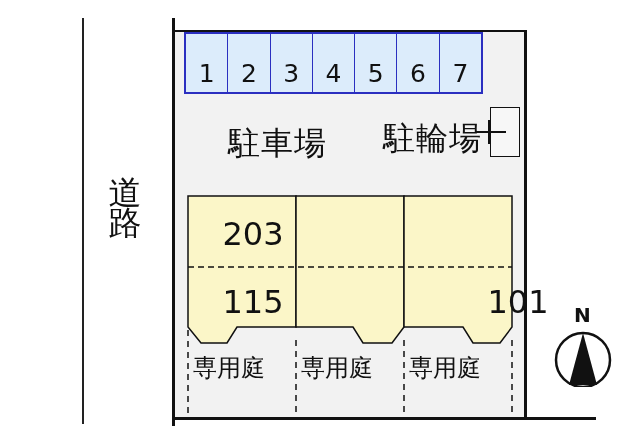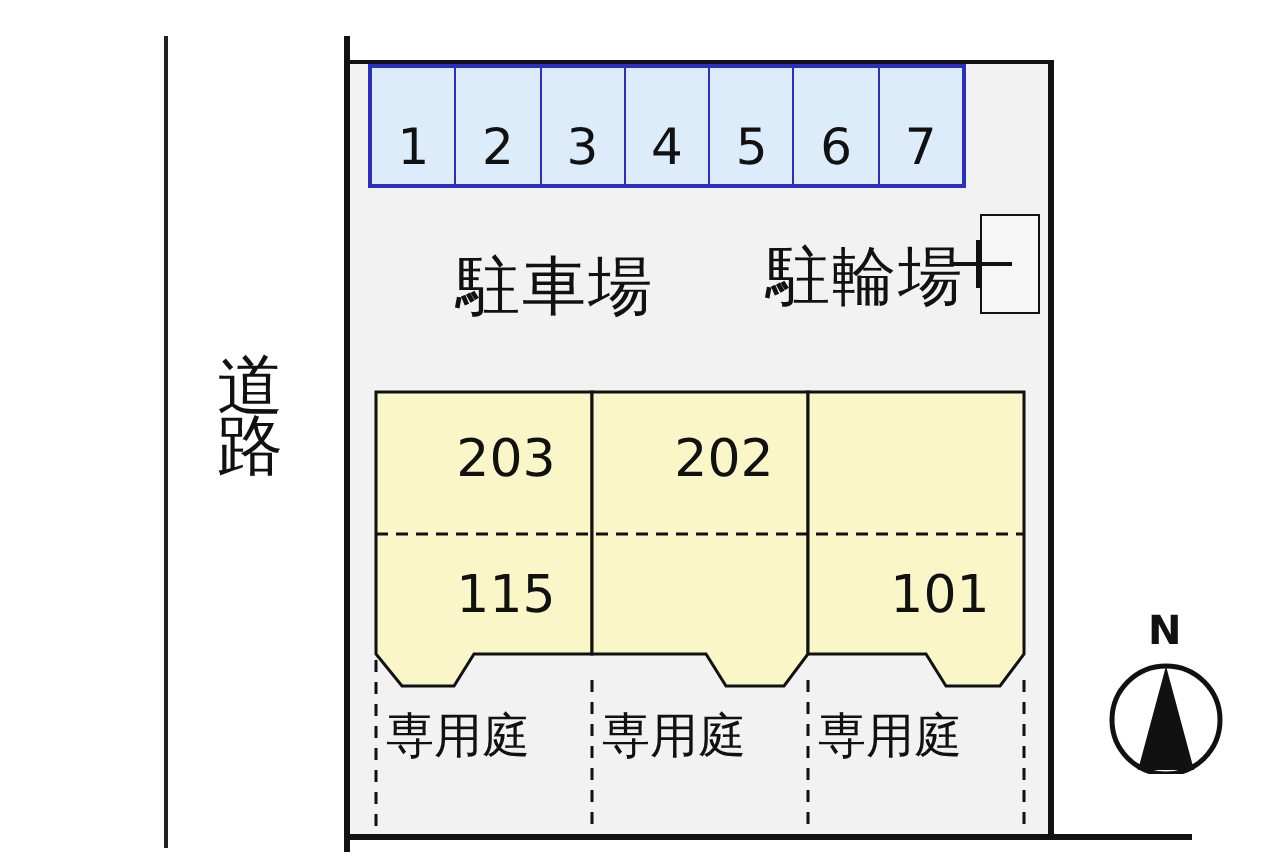--- a/index.html
+++ b/index.html
@@ -16,21 +16,21 @@
              border:2px solid #2b2fc0; box-sizing:border-box; background:#dcecfb; }
   .slot { flex:1; border-right:1.5px solid #2b2fc0; display:flex; align-items:flex-end; justify-content:center;
           font-size:25px; padding-bottom:4px; box-sizing:border-box; }
   .slot:last-child { border-right:none; }
   .parking-label { left:228px; top:122px; font-size:32px; letter-spacing:1px; }
   .bike-label { left:383px; top:117px; font-size:32px; letter-spacing:1px; }
   .bike-box { left:490px; top:107px; width:30px; height:50px; border:1.5px solid #111; box-sizing:border-box; background:#f7f7f7; }
   .bike-line { left:476px; top:131px; width:30px; height:1.5px; background:#111; }
   .bike-tick { left:488px; top:120px; width:1.5px; height:24px; background:#111; }
   .building { left:187px; top:195px; width:326px; height:150px; }
-  .unit-upper, .unit-lower { position:absolute; font-size:26px; text-align:center; width:132px; }
+  .unit-upper, .unit-lower { position:absolute; font-size:32px; text-align:center; width:132px; }
   .garden-label { position:absolute; top:352px; font-size:24px; }
   .compass { left:553px; top:305px; width:60px; height:82px; }
 </style>
 </head>
 <body>
 
 <div class="abs road-line"></div>
 <div class="abs road-label">道路</div>
 
 <div class="abs lot"></div>
@@ -59,23 +59,22 @@
 
     <path d="M1,1 L109,1 L109,132 L50,132 L40,148 L14,148 L1,132 Z" fill="#fbf6c8" stroke="#111" stroke-width="1.5"></path>
 
     <path d="M109,1 L217,1 L217,132 L205,148 L176,148 L166,132 L109,132 Z" fill="#fbf6c8" stroke="#111" stroke-width="1.5"></path>
 
     <path d="M217,1 L325,1 L325,132 L313,148 L286,148 L276,132 L217,132 Z" fill="#fbf6c8" stroke="#111" stroke-width="1.5"></path>
 
     <line x1="1" y1="72" x2="325" y2="72" stroke="#111" stroke-width="1.5" stroke-dasharray="6,4"></line>
   </svg>
   <div class="unit-upper" style="left:0;top:20px;">203</div>
-  <div class="unit-upper" style="left:109px;top:20px;">202</div>
   <div class="unit-lower" style="left:0;top:88px;">115</div>
-  <div class="unit-lower" style="left:217px;top:88px;">101</div>
+  <div class="unit-lower" style="left:217px;top:88px;padding-left:48px;">101</div>
 </div>
 
 <svg class="abs" style="left:180px;top:330px;" width="340" height="90">
   <line x1="8" y1="0" x2="8" y2="88" stroke="#111" stroke-width="1.5" stroke-dasharray="6,5"></line>
   <line x1="116" y1="10" x2="116" y2="88" stroke="#111" stroke-width="1.5" stroke-dasharray="6,5"></line>
   <line x1="224" y1="10" x2="224" y2="88" stroke="#111" stroke-width="1.5" stroke-dasharray="6,5"></line>
   <line x1="332" y1="10" x2="332" y2="88" stroke="#111" stroke-width="1.5" stroke-dasharray="6,5"></line>
 </svg>
 <div class="garden-label" style="left:193px;">専用庭</div>
 <div class="garden-label" style="left:301px;">専用庭</div>

